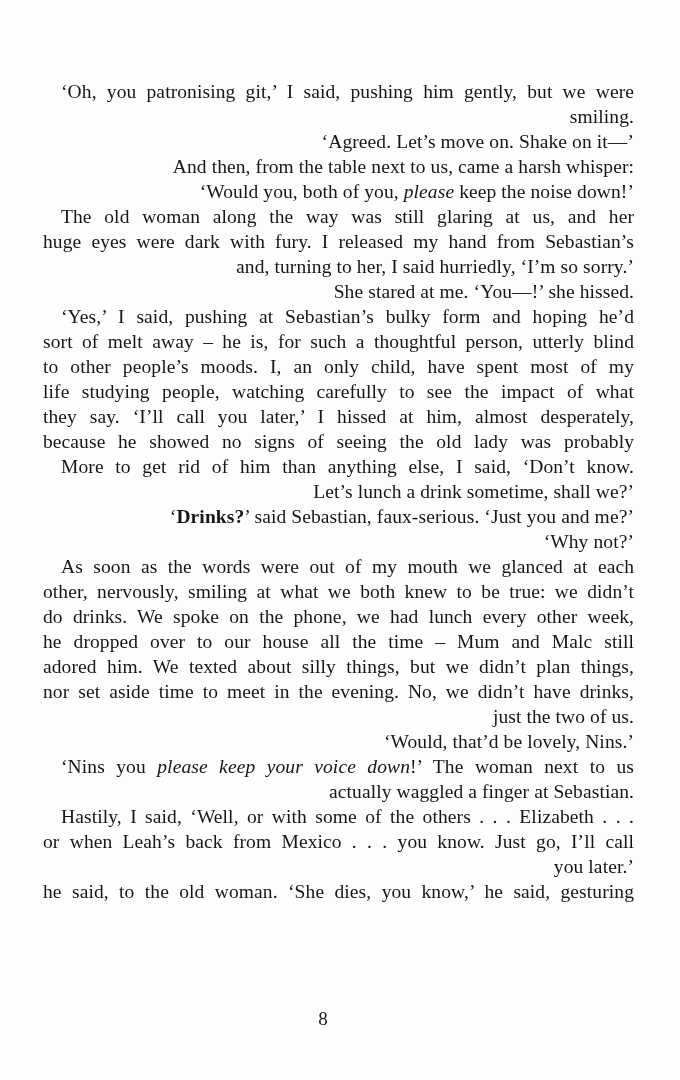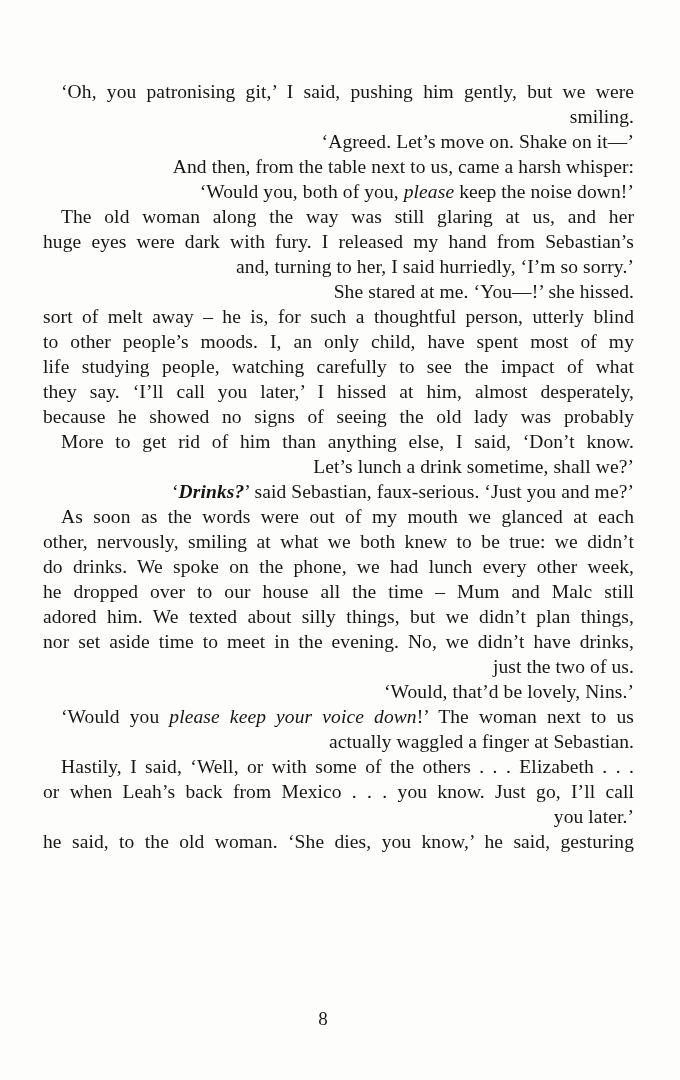--- a/index.html
+++ b/index.html
@@ -31,21 +31,21 @@
     letter-spacing: 0.1px;
   }
   .line.just {
     text-align: justify;
     text-align-last: justify;
   }
   .line.indent {
     padding-left: 18px;
   }
   .it   { font-style: italic; }
-  .bit  { font-style: italic; font-weight: bold; }
+  .bit  { font-weight: bold; }
   .page-number {
     position: absolute;
     left: 43px;
     width: 560px;
     top: 1008px;
     text-align: center;
     font-size: 19px;
     color: #1b1b1b;
   }
 </style>
@@ -56,37 +56,39 @@
   <div class="text-block">
       <div class="line indent just"><span>‘Oh, you patronising git,’ I said, pushing him gently, but we were</span></div>
       <div class="line"><span>smiling.</span></div>
       <div class="line indent"><span>‘Agreed. Let’s move on. Shake on it—’</span></div>
       <div class="line indent"><span>And then, from the table next to us, came a harsh whisper:</span></div>
       <div class="line indent"><span>‘Would you, both of you, </span><span class="it">please</span><span> keep the noise down!’</span></div>
       <div class="line indent just"><span>The old woman along the way was still glaring at us, and her</span></div>
       <div class="line just"><span>huge eyes were dark with fury. I released my hand from Sebastian’s</span></div>
       <div class="line"><span>and, turning to her, I said hurriedly, ‘I’m so sorry.’</span></div>
       <div class="line indent"><span>She stared at me. ‘You—!’ she hissed.</span></div>
+      <div class="line indent just"><span>‘Yes,’ I said, pushing at Sebastian’s bulky form and hoping he’d</span></div>
       <div class="line just"><span>sort of melt away – he is, for such a thoughtful person, utterly blind</span></div>
       <div class="line just"><span>to other people’s moods. I, an only child, have spent most of my</span></div>
       <div class="line just"><span>life studying people, watching carefully to see the impact of what</span></div>
       <div class="line just"><span>they say. ‘I’ll call you later,’ I hissed at him, almost desperately,</span></div>
       <div class="line just"><span>because he showed no signs of seeing the old lady was probably</span></div>
       <div class="line indent just"><span>More to get rid of him than anything else, I said, ‘Don’t know.</span></div>
       <div class="line"><span>Let’s lunch a drink sometime, shall we?’</span></div>
       <div class="line indent"><span>‘</span><span class="bit">Drinks?</span><span>’ said Sebastian, faux-serious. ‘Just you and me?’</span></div>
+      <div class="line indent"><span>‘Why not?’</span></div>
       <div class="line indent just"><span>As soon as the words were out of my mouth we glanced at each</span></div>
       <div class="line just"><span>other, nervously, smiling at what we both knew to be true: we didn’t</span></div>
       <div class="line just"><span>do drinks. We spoke on the phone, we had lunch every other week,</span></div>
       <div class="line just"><span>he dropped over to our house all the time – Mum and Malc still</span></div>
       <div class="line just"><span>adored him. We texted about silly things, but we didn’t plan things,</span></div>
       <div class="line just"><span>nor set aside time to meet in the evening. No, we didn’t have drinks,</span></div>
       <div class="line"><span>just the two of us.</span></div>
       <div class="line indent"><span>‘Would, that’d be lovely, Nins.’</span></div>
-      <div class="line indent just"><span>‘Would you </span><span class="it">please keep your voice down</span><span>!’ The woman next to us</span></div>
+      <div class="line indent just"><span>‘Nins you </span><span class="it">please keep your voice down</span><span>!’ The woman next to us</span></div>
       <div class="line"><span>actually waggled a finger at Sebastian.</span></div>
       <div class="line indent just"><span>Hastily, I said, ‘Well, or with some of the others . . . Elizabeth . . .</span></div>
       <div class="line just"><span>or when Leah’s back from Mexico . . . you know. Just go, I’ll call</span></div>
       <div class="line"><span>you later.’</span></div>
       <div class="line just"><span>he said, to the old woman. ‘She dies, you know,’ he said, gesturing</span></div>
     </div>
   <div class="page-number">8</div>
 </div>
 
 </body></html>

